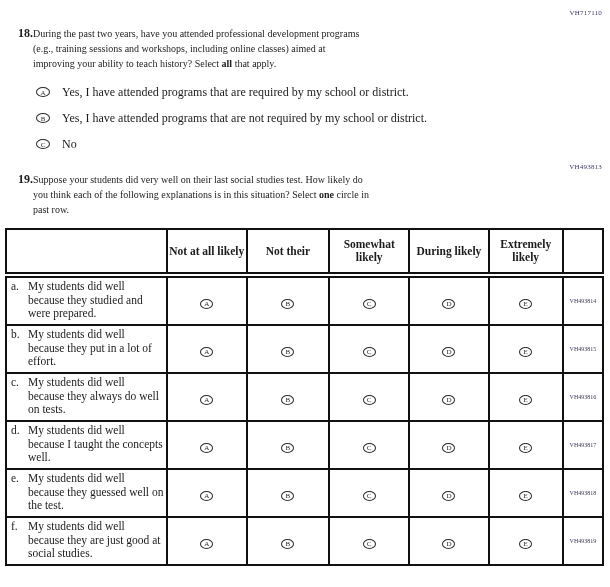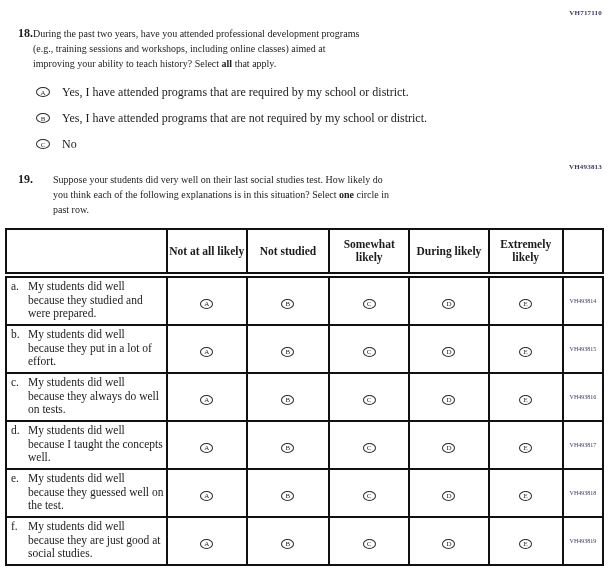--- a/index.html
+++ b/index.html
@@ -14,32 +14,31 @@
     color: #1c1c1c;
     overflow: hidden;
     position: relative;
   }
   .acc-code {
     text-align: right;
     font-size: 7px;
     letter-spacing: 0.2px;
     color: #3a3a5e;
     padding-right: 8px;
-    font-weight: bold;
   }
   .top-code { padding-top: 9px; }
   .q19-code { }
 
   .question {
     display: flex;
     margin-left: 10px;
     margin-right: 8px;
   }
   .q18 { margin-top: 9px; }
-  .q19 { margin-top: 1px; gap: 20px; }
+  .q19 { margin-top: 1px; }
   .qnum {
     font-weight: bold;
     font-size: 12px;
     width: 23px;
     flex: 0 0 23px;
     line-height: 15px;
     text-align: right;
   }
   .qtext {
     font-size: 10px;
@@ -177,21 +176,21 @@
       <col style="width:82px">
       <col style="width:80px">
       <col style="width:79px">
       <col style="width:74px">
       <col style="width:40px">
   </colgroup>
   <thead>
     <tr>
       <th></th>
       <th>Not at all likely</th>
-      <th>Not studied</th>
+      <th>Not their</th>
       <th>Somewhat likely</th>
       <th>During likely</th>
       <th>Extremely likely</th>
       <th></th>
     </tr>
   </thead>
   <tbody>
     <tr>
       <td class="stub-cell">
         <div class="stub-wrap">

